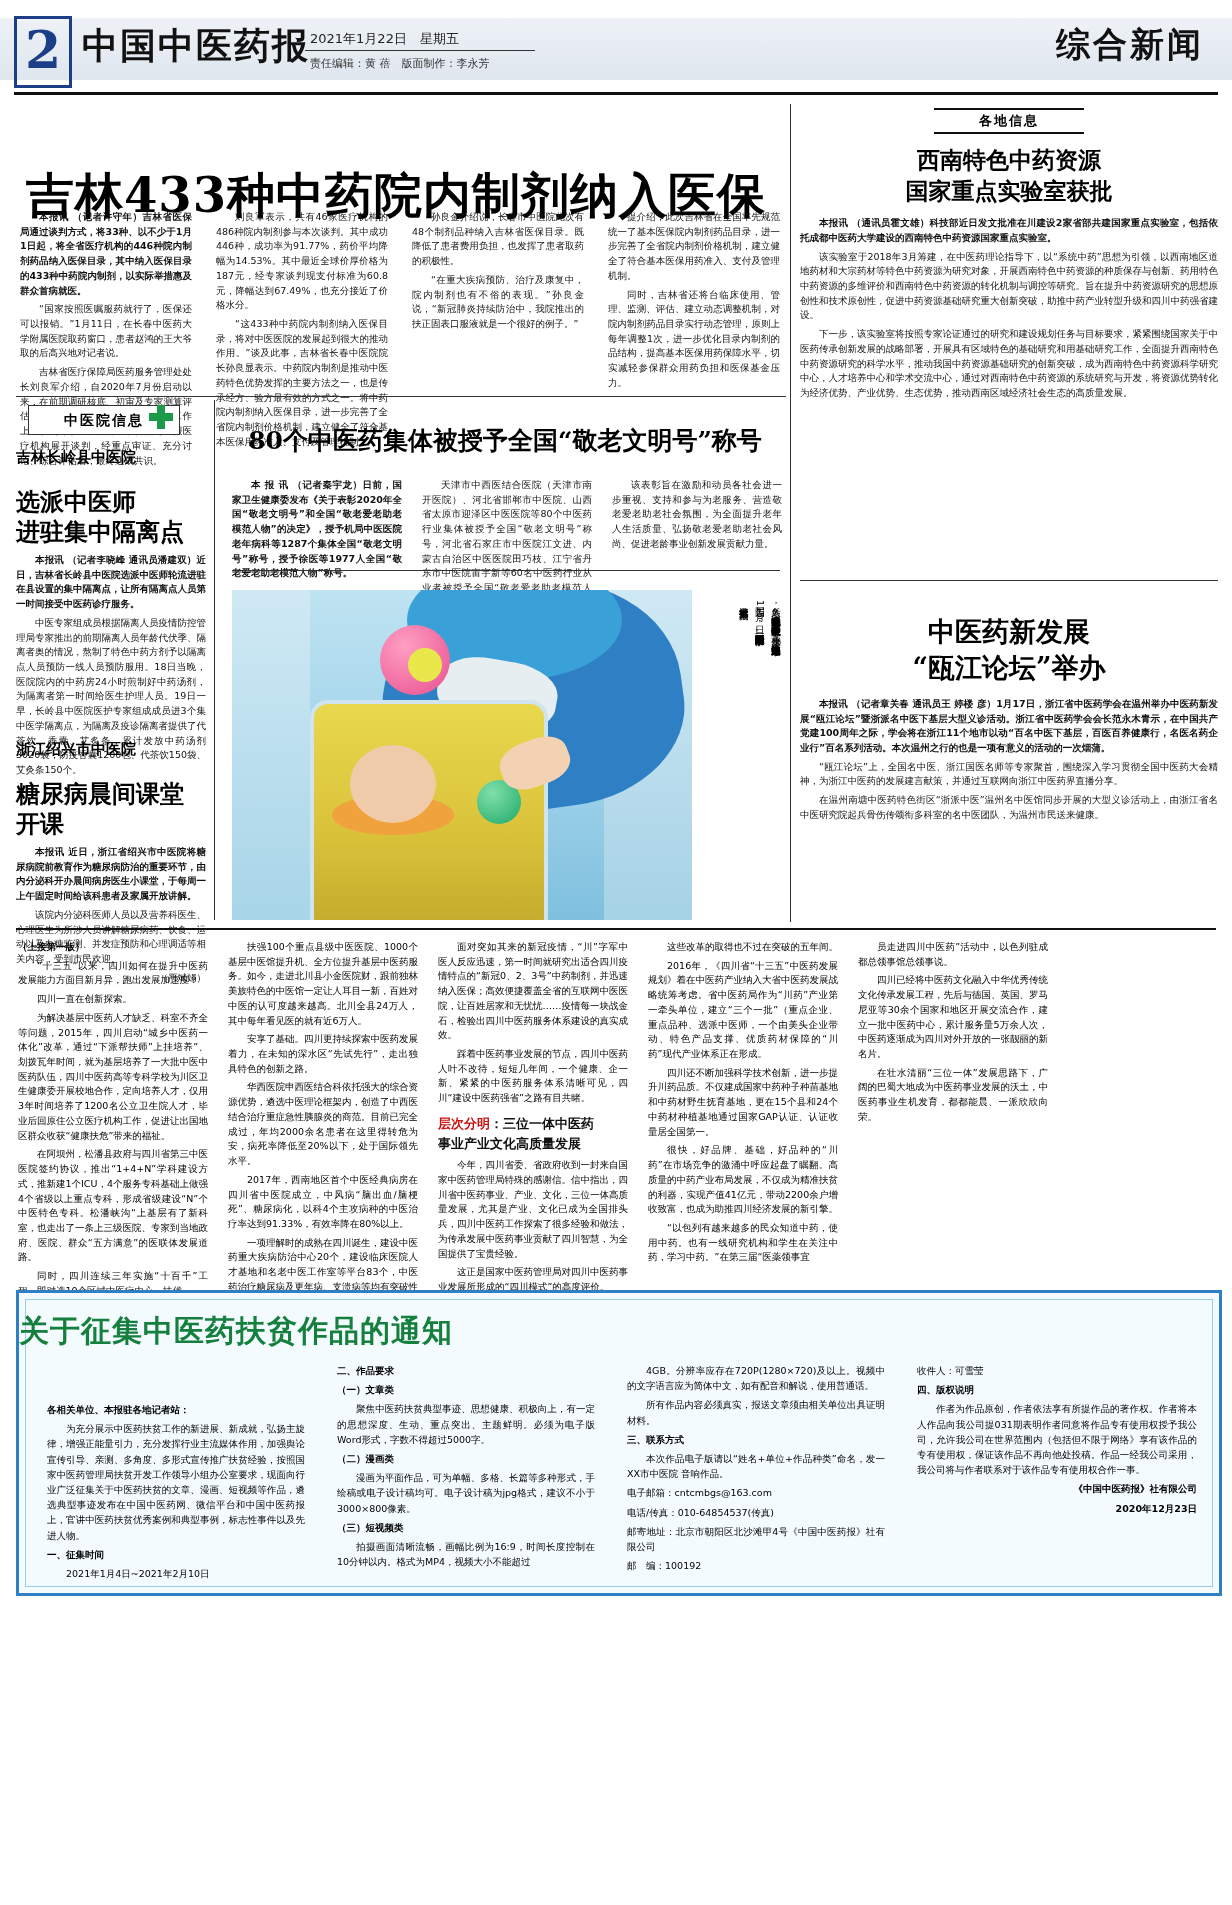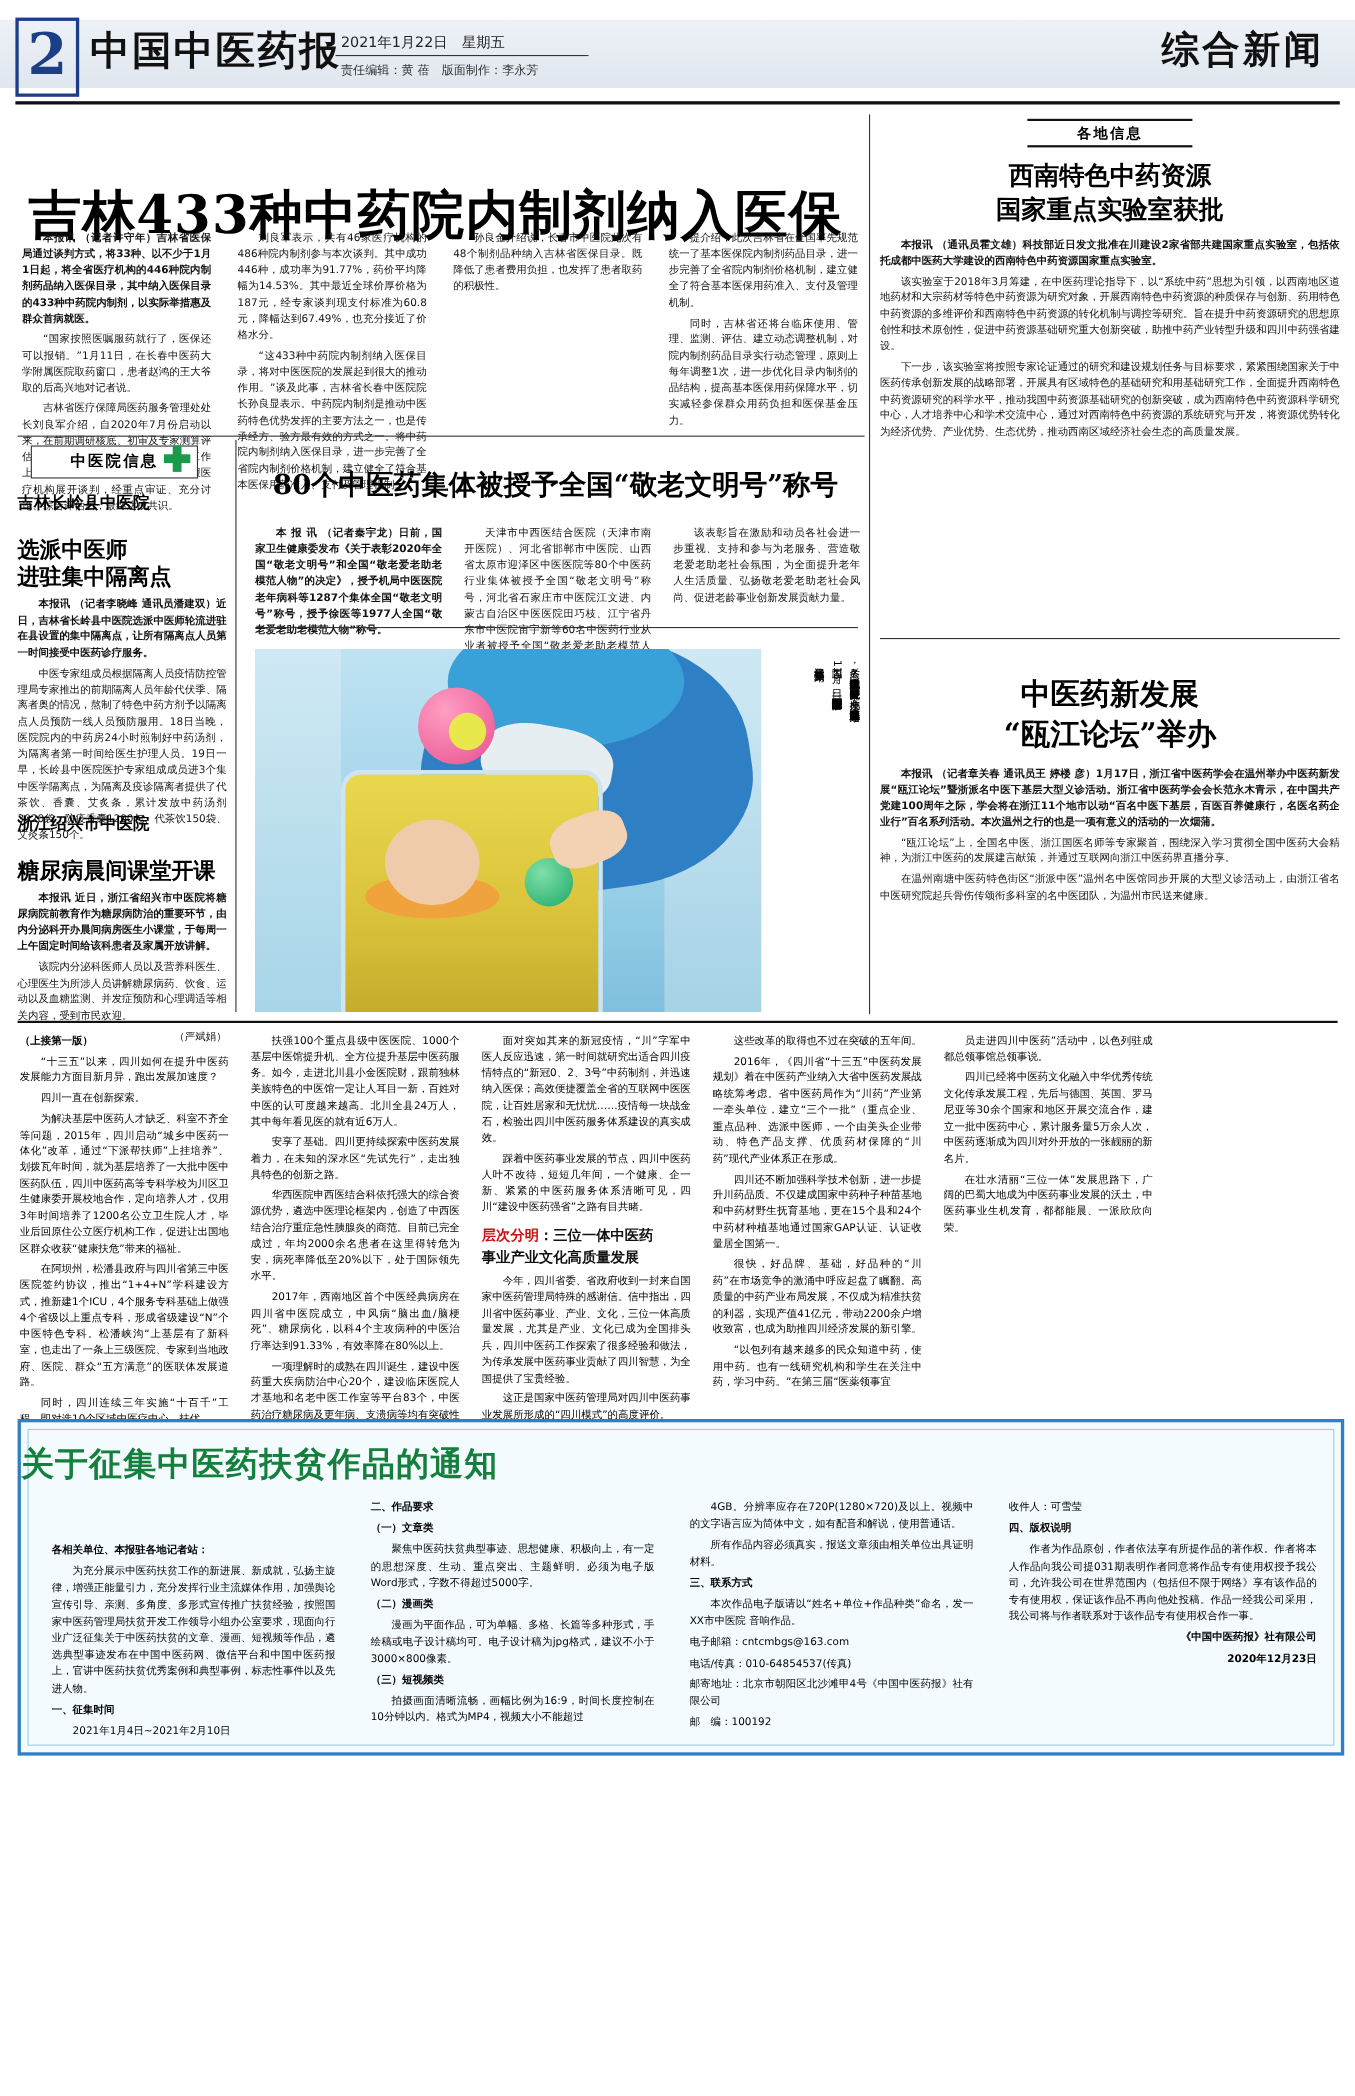--- a/index.html
+++ b/index.html
@@ -107,21 +107,21 @@
   }
   .cross:before{left:9px;top:1px;width:8px;height:24px;}
   .cross:after{left:1px;top:9px;width:24px;height:8px;}
 
   .hosp-title{
     font-family:"DejaVu Serif","Liberation Serif",serif;
     font-size:15px;font-weight:bold;margin-bottom:2px;
   }
   .hosp-head{
     font-family:"DejaVu Serif","Liberation Serif",serif;
-    font-size:20px;font-weight:bold;line-height:1.25;margin-bottom:6px;margin-top:20px;
+    font-size:24px;font-weight:bold;line-height:1.25;margin-bottom:6px;margin-top:20px;
   }
 
   
   .feat-head{
     position:absolute;left:225px;top:425px;width:560px;
     font-family:"DejaVu Serif","Liberation Serif",serif;
     font-size:25px;font-weight:bold;text-align:center;line-height:1.3;
   }
 
   
@@ -242,20 +242,21 @@
       <p class="lead">本报讯 （记者许守年）吉林省医保局通过谈判方式，将33种、以不少于1月1日起，将全省医疗机构的446种院内制剂药品纳入医保目录，其中纳入医保目录的433种中药院内制剂，以实际举措惠及群众首病就医。</p>
       <p>“国家按照医嘱服药就行了，医保还可以报销。”1月11日，在长春中医药大学附属医院取药窗口，患者赵鸿的王大爷取的后高兴地对记者说。</p>
       <p>吉林省医疗保障局医药服务管理处处长刘良军介绍，自2020年7月份启动以来，在前期调研核底、初审及专家测算评估、反馈专家测算建议价格等基础工作上，谈判专家组就测算建议价格与申报医疗机构展开谈判，经重点审证、充分讨论、综合评估后，最终达成共识。</p>
     </div>
     <div class="tcol hl" style="left:196px;">
       <p>刘良军表示，共有46家医疗机构的486种院内制剂参与本次谈判。其中成功446种，成功率为91.77%，药价平均降幅为14.53%。其中最近全球价厚价格为187元，经专家谈判现支付标准为60.8元，降幅达到67.49%，也充分接近了价格水分。</p>
       <p>“这433种中药院内制剂纳入医保目录，将对中医医院的发展起到很大的推动作用。”谈及此事，吉林省长春中医院院长孙良显表示。中药院内制剂是推动中医药特色优势发挥的主要方法之一，也是传承经方、验方最有效的方式之一。将中药院内制剂纳入医保目录，进一步完善了全省院内制剂价格机制，建立健全了符合基本医保用药准入、支付及管理机制。</p>
     </div>
     <div class="tcol hl" style="left:392px;">
       <p>孙良金介绍说，长春市中医院此次有48个制剂品种纳入吉林省医保目录。既降低了患者费用负担，也发挥了患者取药的积极性。</p>
+      <p>“在重大疾病预防、治疗及康复中，院内制剂也有不俗的表现。”孙良金说，“新冠肺炎持续防治中，我院推出的扶正固表口服液就是一个很好的例子。”</p>
     </div>
     <div class="tcol hl" style="left:588px;">
       <p>提介绍，此次吉林省在全国率先规范统一了基本医保院内制剂药品目录，进一步完善了全省院内制剂价格机制，建立健全了符合基本医保用药准入、支付及管理机制。</p>
       <p>同时，吉林省还将台临床使用、管理、监测、评估、建立动态调整机制，对院内制剂药品目录实行动态管理，原则上每年调整1次，进一步优化目录内制剂的品结构，提高基本医保用药保障水平，切实减轻参保群众用药负担和医保基金压力。</p>
     </div>
   </div>
 
   <div class="col-rule-v" style="left:790px;top:104px;height:818px;"></div>
   <div class="col-rule-h" style="left:16px;top:396px;width:770px;"></div>
 

